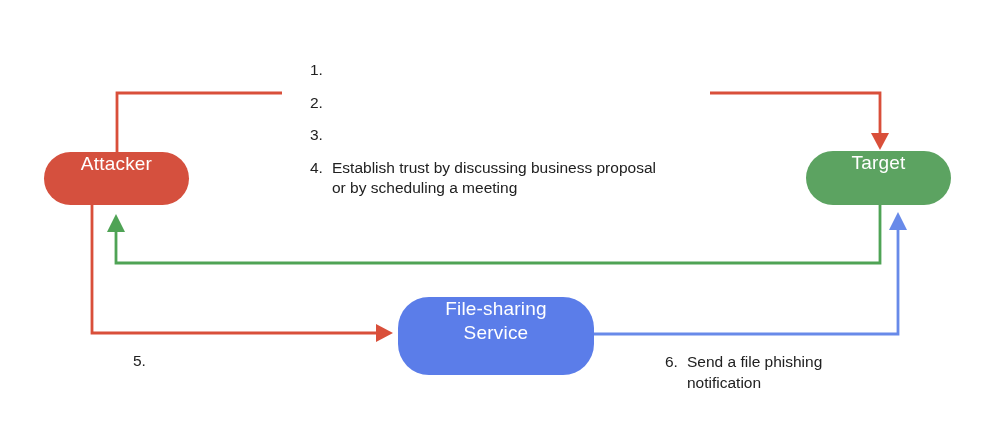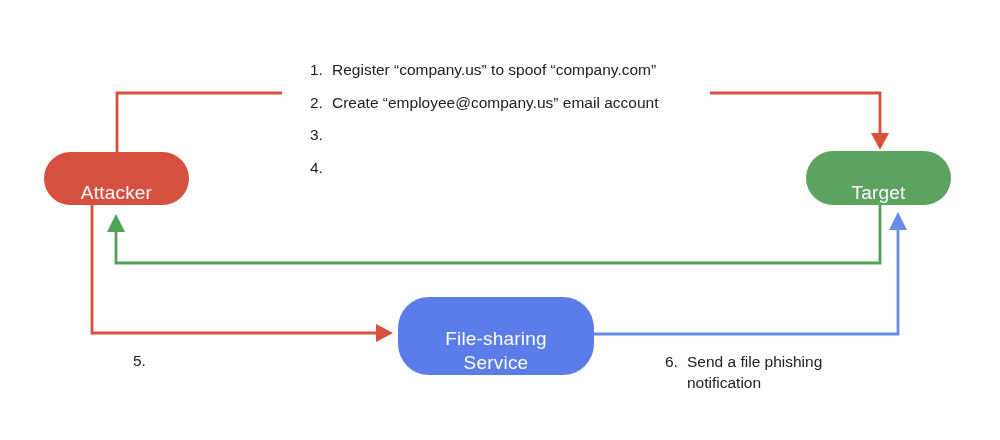--- a/index.html
+++ b/index.html
@@ -12,21 +12,21 @@
     overflow: hidden;
   }
   .connector-layer {
     position: absolute;
     left: 0; top: 0;
     width: 1000px; height: 440px;
   }
   .node {
     position: absolute;
     display: flex;
-    align-items: flex-end;
+    align-items: flex-start;
     justify-content: center;
     text-align: center;
     color: #ffffff;
     font-size: 19px;
     font-weight: 500;
     letter-spacing: 0.2px;
     white-space: pre-line;
     line-height: 24px;
   }
   .node-attacker { left: 44px;  top: 152px; width: 145px; height: 53px; border-radius: 27px; background: #d5503e; }
@@ -95,31 +95,31 @@
   </div>
 
   <div class="node node-fileshare" style="background: rgb(91, 125, 233);">
     <span>File-sharing
 Service</span>
   </div>
 
   <div class="steps-list">
     <div class="step-row">
       <span class="step-num">1.</span>
-      <span class="step-text">Register “company.us” to spoof “company.com”</span>
     </div>
     <div class="step-row">
       <span class="step-num">2.</span>
-      <span class="step-text">Create “employee@company.us” email account</span>
     </div>
     <div class="step-row">
       <span class="step-num">3.</span>
     </div>
     <div class="step-row">
       <span class="step-num">4.</span>
+      <span class="step-text">Establish trust by discussing business proposal
+or by scheduling a meeting</span>
     </div>
   </div>
 
   <div class="bottom-label label-step5">
     <span class="step-num">5.</span>
   </div>
 
   <div class="bottom-label label-step6">
     <span class="step-num">6.</span>
     <span class="step-text">Send a file phishing

